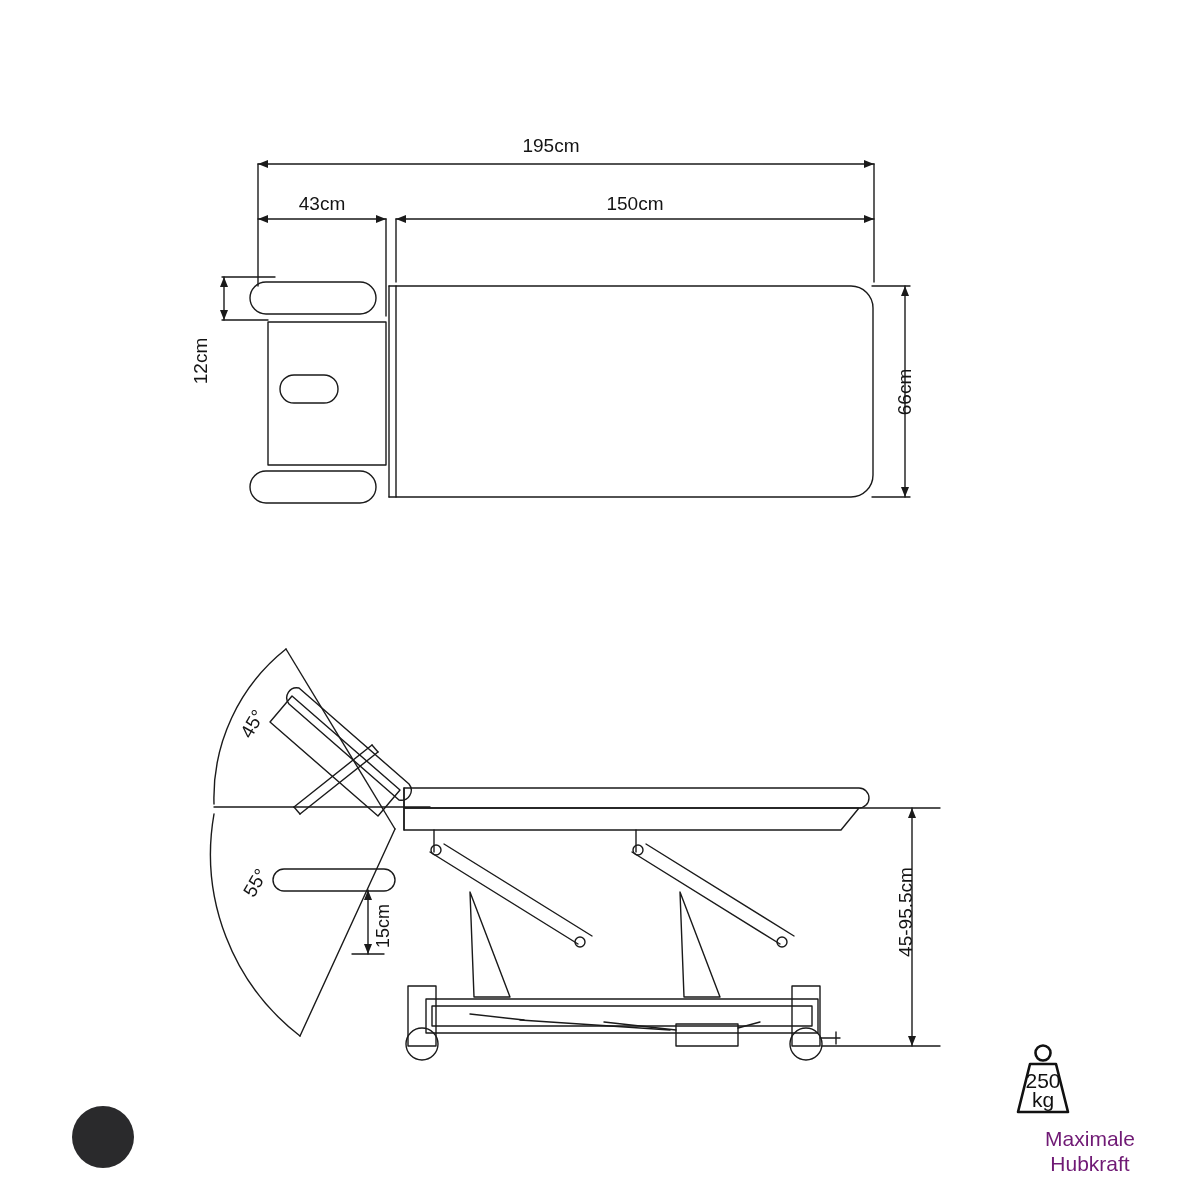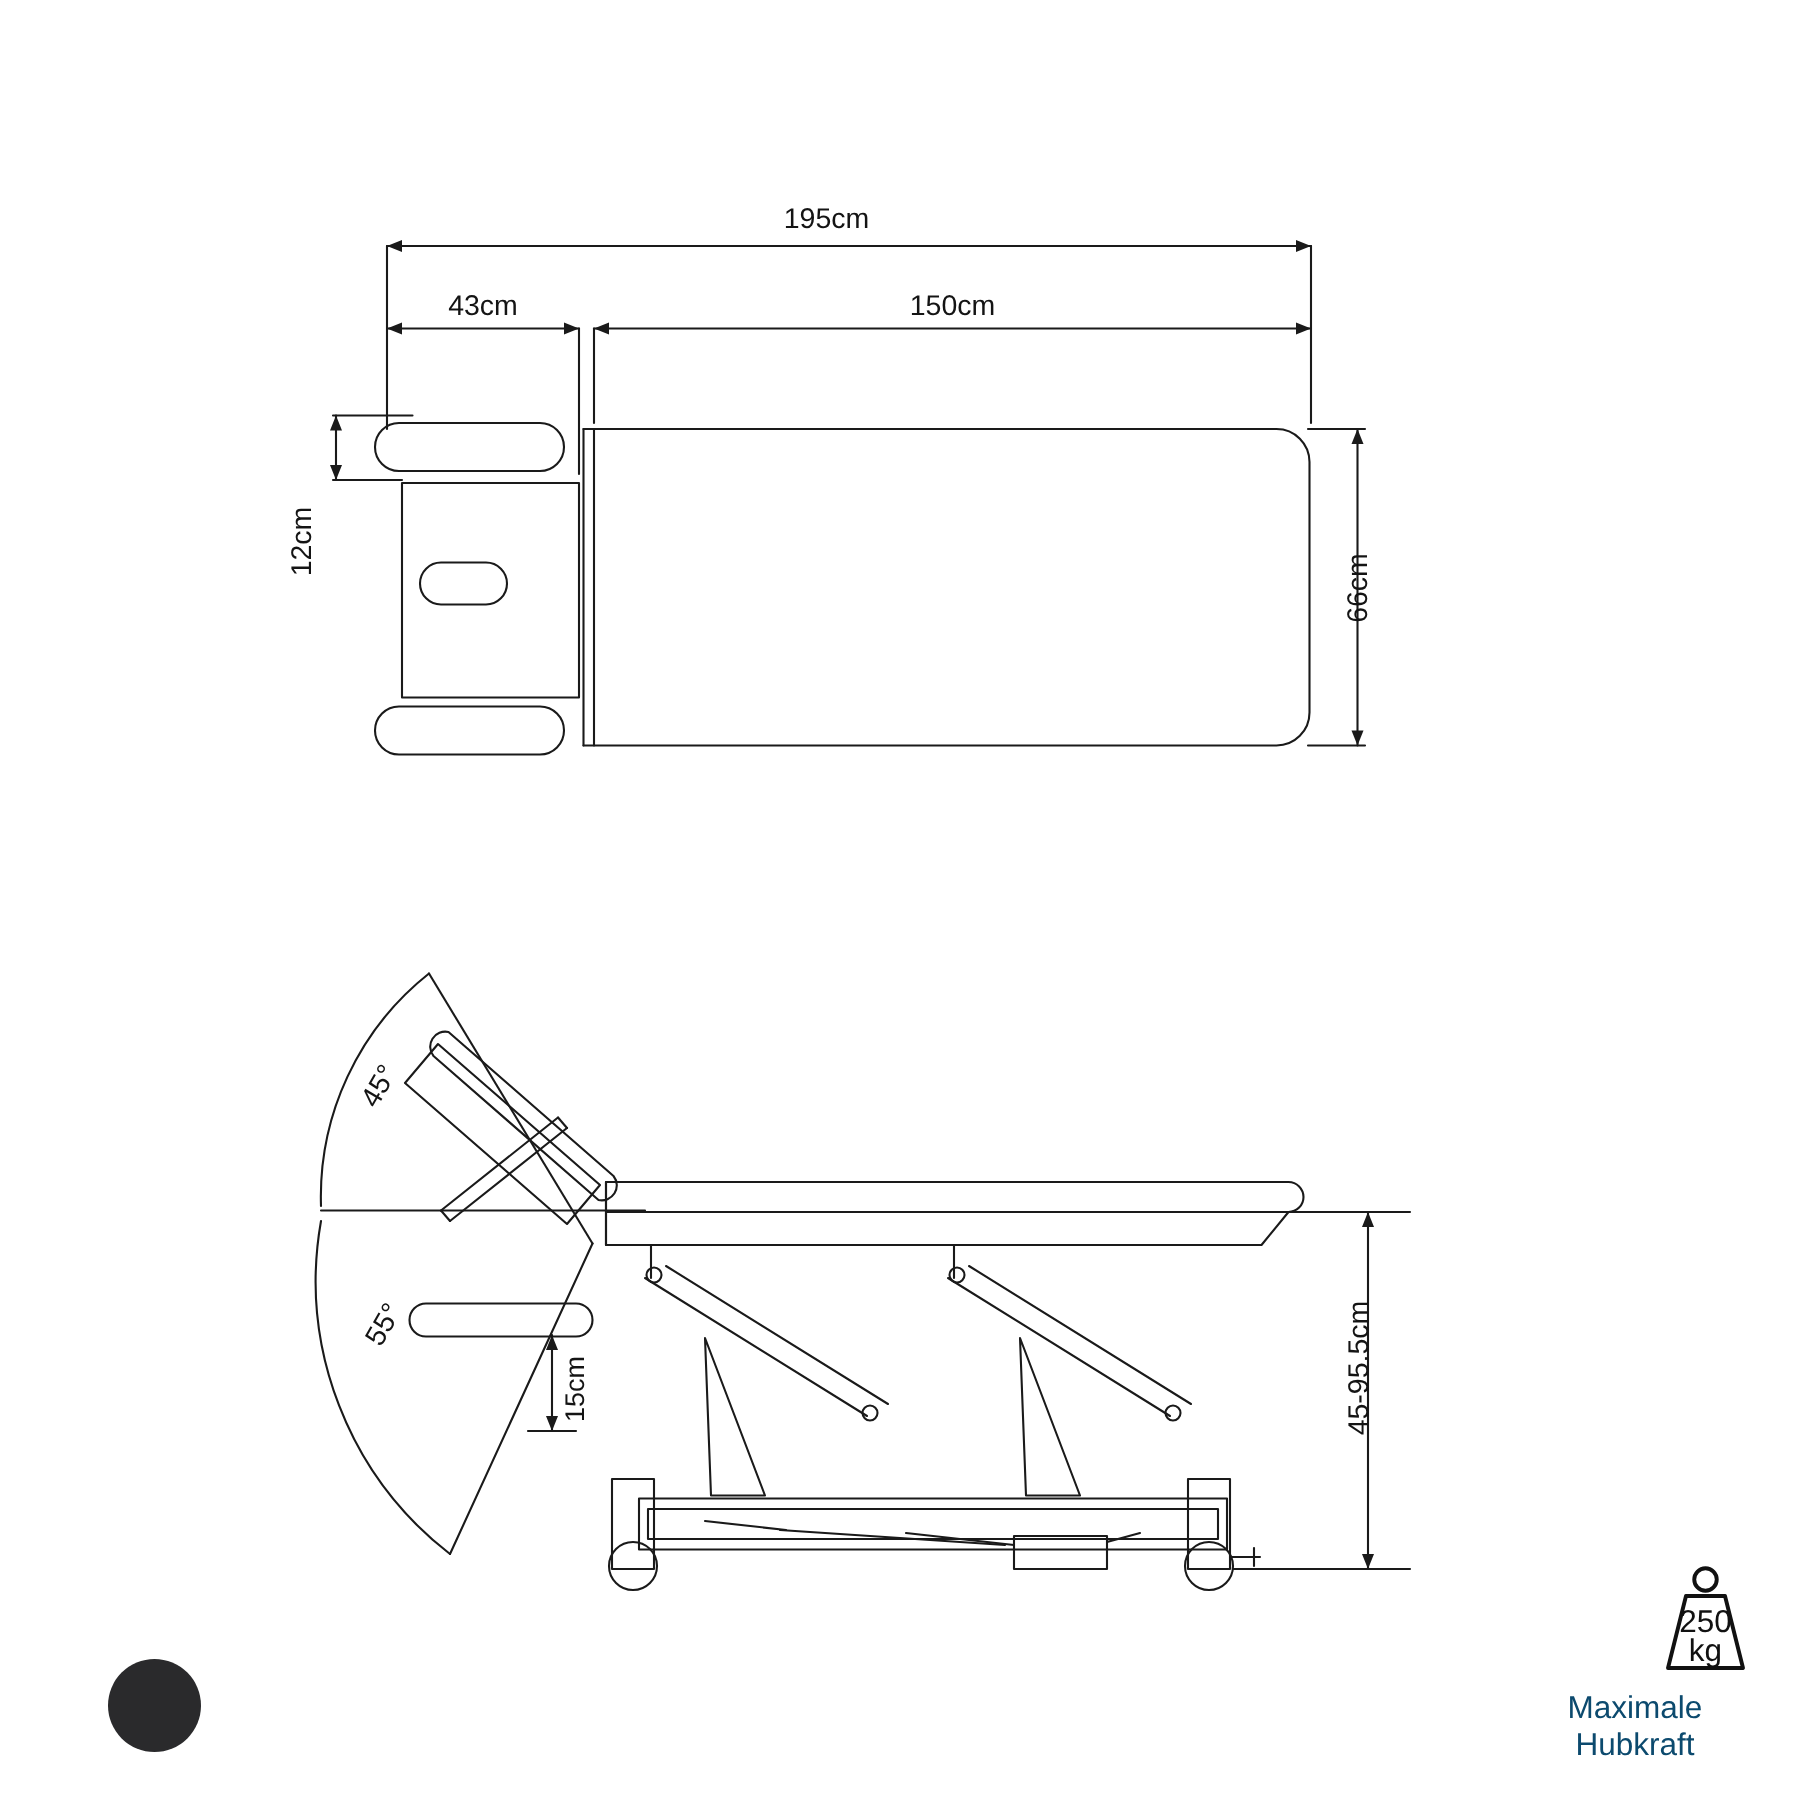--- a/index.html
+++ b/index.html
@@ -48,28 +48,28 @@
   }
   .load-badge {
     position: absolute;
     left: 1000px;
     top: 1018px;
     width: 180px;
     text-align: center;
   }
   .load-badge .weight-wrap {
     display: flex;
-    justify-content: flex-end;
+    justify-content: flex-start;
   }
   .load-caption {
     margin-top: 6px;
     font-size: 21px;
     line-height: 25px;
     font-family: "Liberation Sans", sans-serif;
-    color: #0c4a6e;
+    color: #701a75;
     white-space: pre-line;
   }
   .weight-num {
     font-family: "Liberation Sans", sans-serif;
     font-size: 21px;
     fill: #111111;
   }
 </style>
 </head>
 <body>

